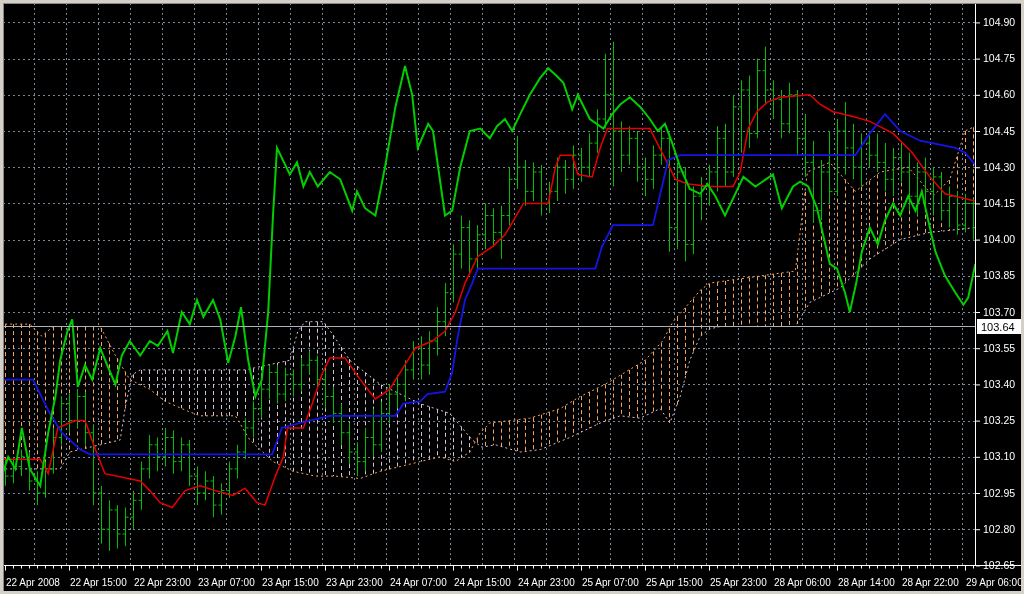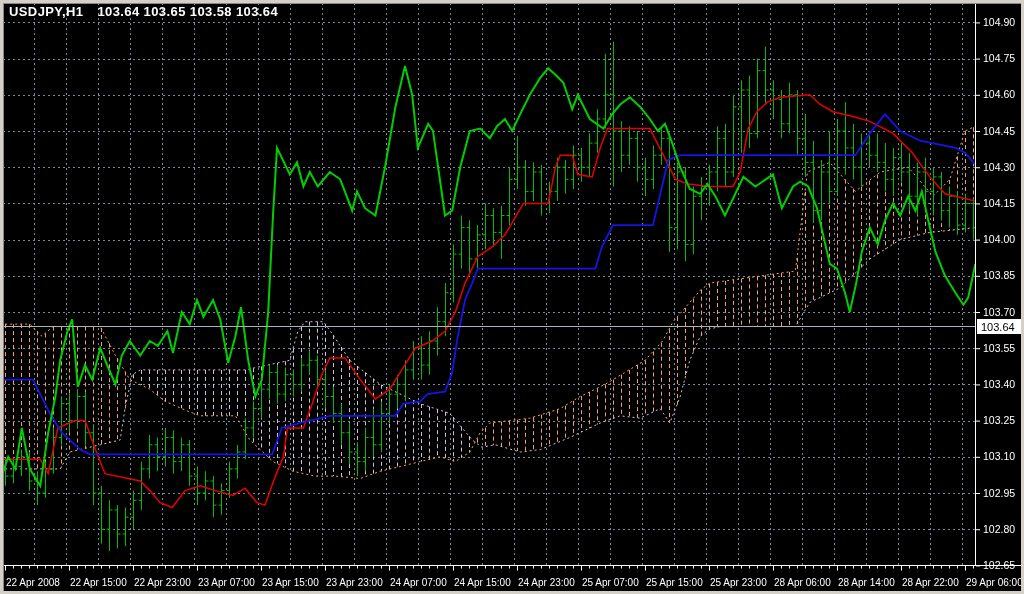--- a/index.html
+++ b/index.html
@@ -400,14 +400,13 @@
       </g>
       <g>
         <rect x="0" y="0" width="1024" height="3" fill="#D4D0C8"></rect>
         <rect x="0" y="591" width="1024" height="3" fill="#D4D0C8"></rect>
         <rect x="0" y="0" width="3" height="594" fill="#D4D0C8"></rect>
         <rect x="1021" y="0" width="3" height="594" fill="#D4D0C8"></rect>
         <line x1="3" y1="3.5" x2="1021" y2="3.5" stroke="#87888A" stroke-width="1"></line>
         <line x1="3.5" y1="3" x2="3.5" y2="591" stroke="#87888A" stroke-width="1"></line>
       </g>
     </svg>
-  <div class="chart-title"><span>USDJPY,H1</span><span class="q">103.64 103.65 103.58 103.64</span></div>
 </div>
 
 </body></html>

